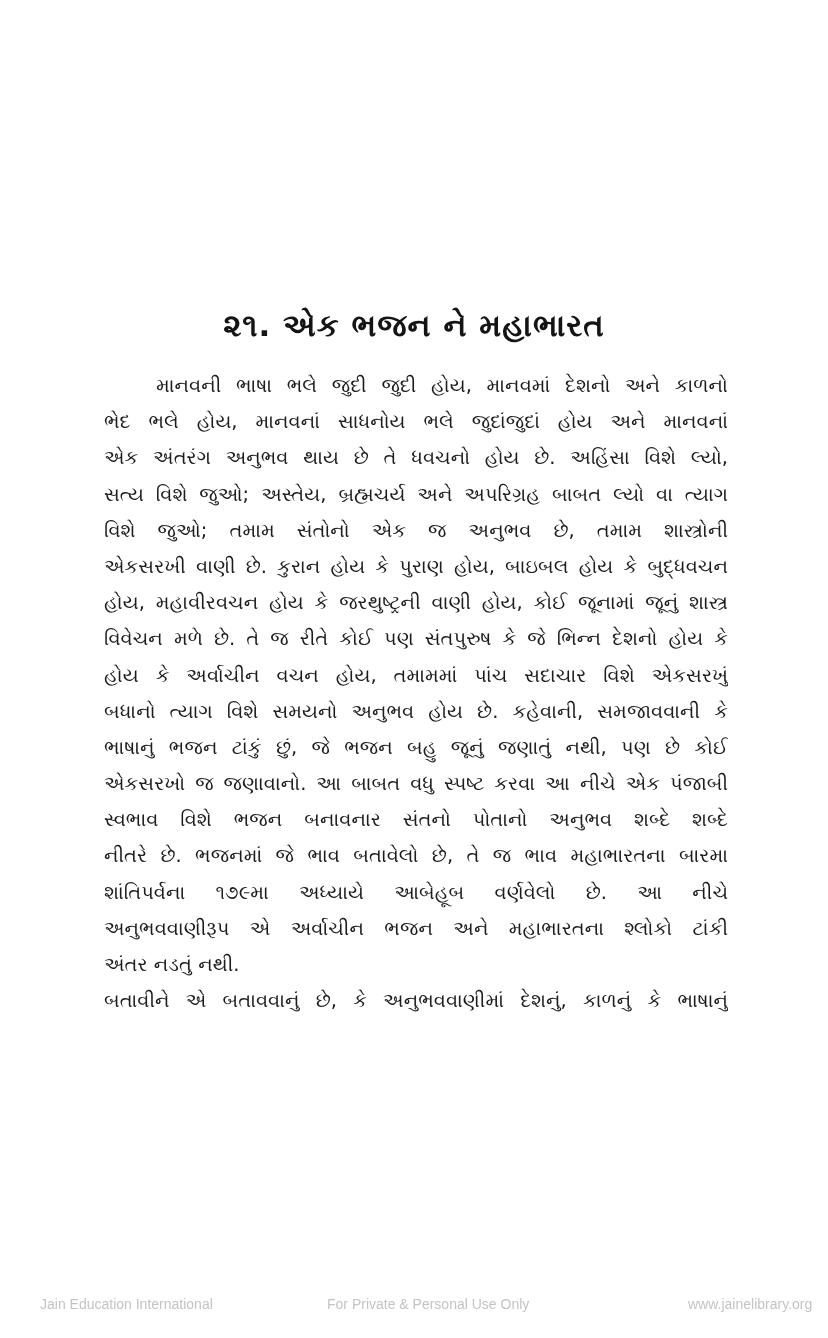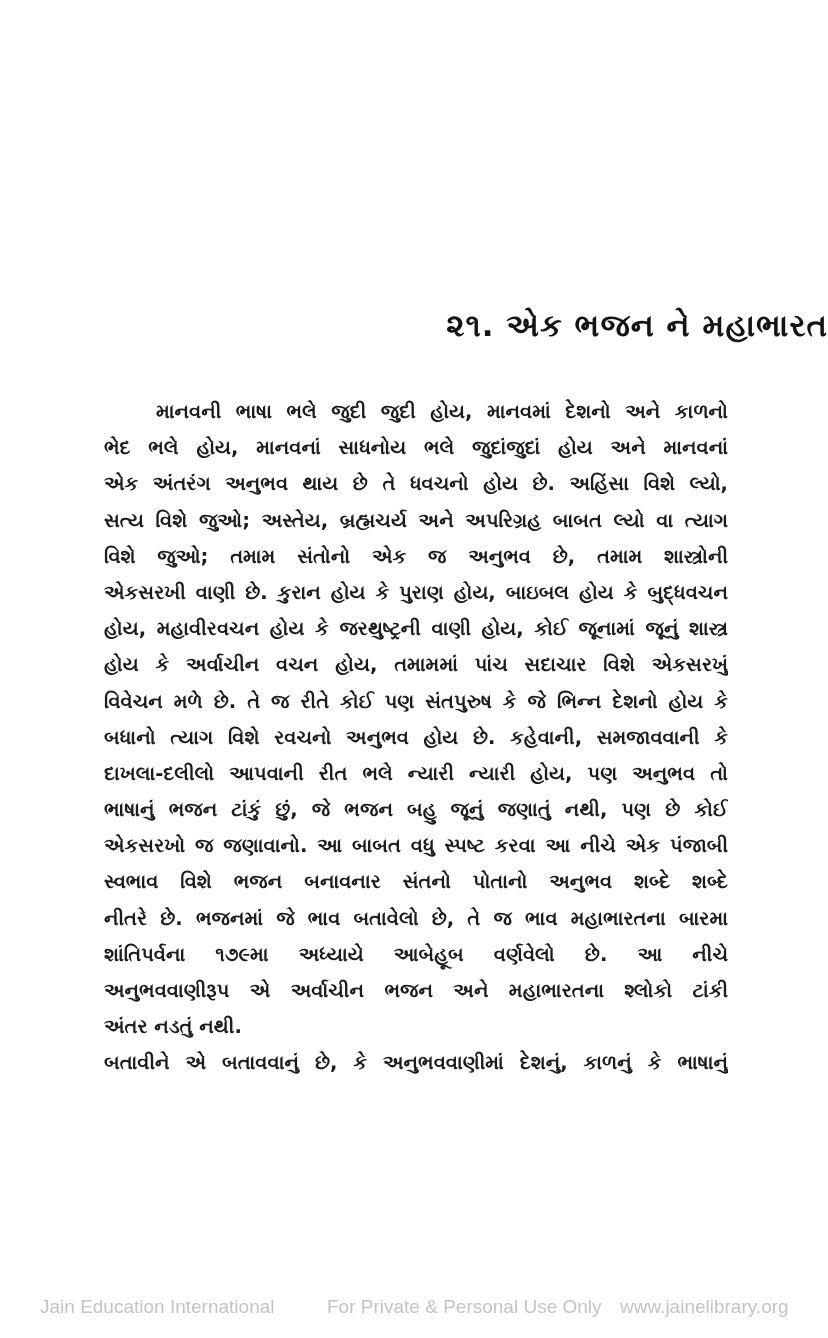--- a/index.html
+++ b/index.html
@@ -19,38 +19,37 @@
       position: absolute;
       left: 0; top: 0;
       width: 828px;
       height: 1338px;
     }
     .chapter-title {
       position: absolute;
       left: 0;
       top: 300px;
       width: 828px;
-      text-align: right;
+      text-align: center;
       font-size: 31px;
       font-weight: bold;
       line-height: 50px;
       letter-spacing: 1px;
       color: #141414;
       margin: 0;
     }
     .body-text {
       position: absolute;
       left: 104px;
-      top: 394px;
+      top: 368px;
       width: 624px;
       font-size: 19.5px;
       line-height: 36.2px;
       text-align: justify;
       color: #1c1c1c;
-      font-weight: bold;
     }
     .body-text .line {
       display: block;
       text-align: justify;
       text-align-last: justify;
       white-space: nowrap;
       overflow: hidden;
       height: 36.2px;
     }
     .body-text .line.first {
@@ -59,51 +58,50 @@
     .body-text .line.last {
       text-align-last: left;
     }
     .footer {
       position: absolute;
       left: 0;
       top: 1296px;
       width: 828px;
       height: 22px;
       font-family: "Liberation Sans", sans-serif;
-      font-size: 19px;
+      font-size: 14px;
       color: #c4c4c4;
     }
     .footer span {
       position: absolute;
       top: 0;
       white-space: nowrap;
     }
     .footer .f-left { left: 40px; }
     .footer .f-center { left: 327px; }
-    .footer .f-right { left: 620px; }
+    .footer .f-right { left: 688px; }
   </style>
 </head>
 <body>
 
 <div class="page">
 
   <h1 class="chapter-title">૨૧. એક ભજન ને મહાભારત</h1>
 
   <div class="body-text">
     <span class="line first">માનવની ભાષા ભલે જુદી જુદી હોય, માનવમાં દેશનો અને કાળનો</span>
     <span class="line">ભેદ ભલે હોય, માનવનાં સાધનોય ભલે જુદાંજુદાં હોય અને માનવનાં</span>
     <span class="line">એક અંતરંગ અનુભવ થાય છે તે ધવચનો હોય છે. અહિંસા વિશે લ્યો,</span>
     <span class="line">સત્ય વિશે જુઓ; અસ્તેય, બ્રહ્મચર્ય અને અપરિગ્રહ બાબત લ્યો વા ત્યાગ</span>
     <span class="line">વિશે જુઓ; તમામ સંતોનો એક જ અનુભવ  છે, તમામ શાસ્ત્રોની</span>
     <span class="line">એકસરખી વાણી છે. કુરાન હોય કે પુરાણ હોય, બાઇબલ હોય કે બુદ્ધવચન</span>
     <span class="line">હોય, મહાવીરવચન હોય કે જરથુષ્ટ્રની વાણી હોય, કોઈ જૂનામાં જૂનું શાસ્ત્ર</span>
+    <span class="line">વિવેચન મળે છે. તે જ રીતે કોઈ પણ સંતપુરુષ કે જે ભિન્ન દેશનો હોય કે</span>
     <span class="line">હોય કે અર્વાચીન વચન હોય, તમામમાં પાંચ સદાચાર વિશે એકસરખું</span>
-    <span class="line">વિવેચન મળે છે. તે જ રીતે કોઈ પણ સંતપુરુષ કે જે ભિન્ન દેશનો હોય કે</span>
-    <span class="line">બધાનો ત્યાગ વિશે રવચનો અનુભવ હોય છે. કહેવાની, સમજાવવાની કે</span>
-    <span class="line">દાખલા-દલીલો આપવાની રીત ભલે ન્યારી ન્યારી હોય, પણ અનુભવ તો</span>
+    <span class="line">બધાનો ત્યાગ વિશે સમયનો અનુભવ હોય છે. કહેવાની, સમજાવવાની કે</span>
     <span class="line">ભાષાનું ભજન ટાંકું છું, જે ભજન બહુ જૂનું જણાતું નથી, પણ છે કોઈ</span>
     <span class="line">એકસરખો જ જણાવાનો. આ બાબત વધુ સ્પષ્ટ કરવા આ નીચે એક પંજાબી</span>
     <span class="line">સ્વભાવ વિશે ભજન બનાવનાર સંતનો પોતાનો અનુભવ શબ્દે શબ્દે</span>
     <span class="line">નીતરે છે. ભજનમાં જે ભાવ બતાવેલો છે, તે જ ભાવ મહાભારતના બારમા</span>
     <span class="line">શાંતિપર્વના ૧૭૯મા અધ્યાયે આબેહૂબ વર્ણવેલો  છે. આ નીચે</span>
     <span class="line">અનુભવવાણીરૂપ એ અર્વાચીન ભજન અને મહાભારતના શ્લોકો ટાંકી</span>
     <span class="line last">અંતર નડતું નથી.</span>
     <span class="line">બતાવીને એ બતાવવાનું છે, કે અનુભવવાણીમાં દેશનું, કાળનું કે ભાષાનું</span>
   </div>
 

